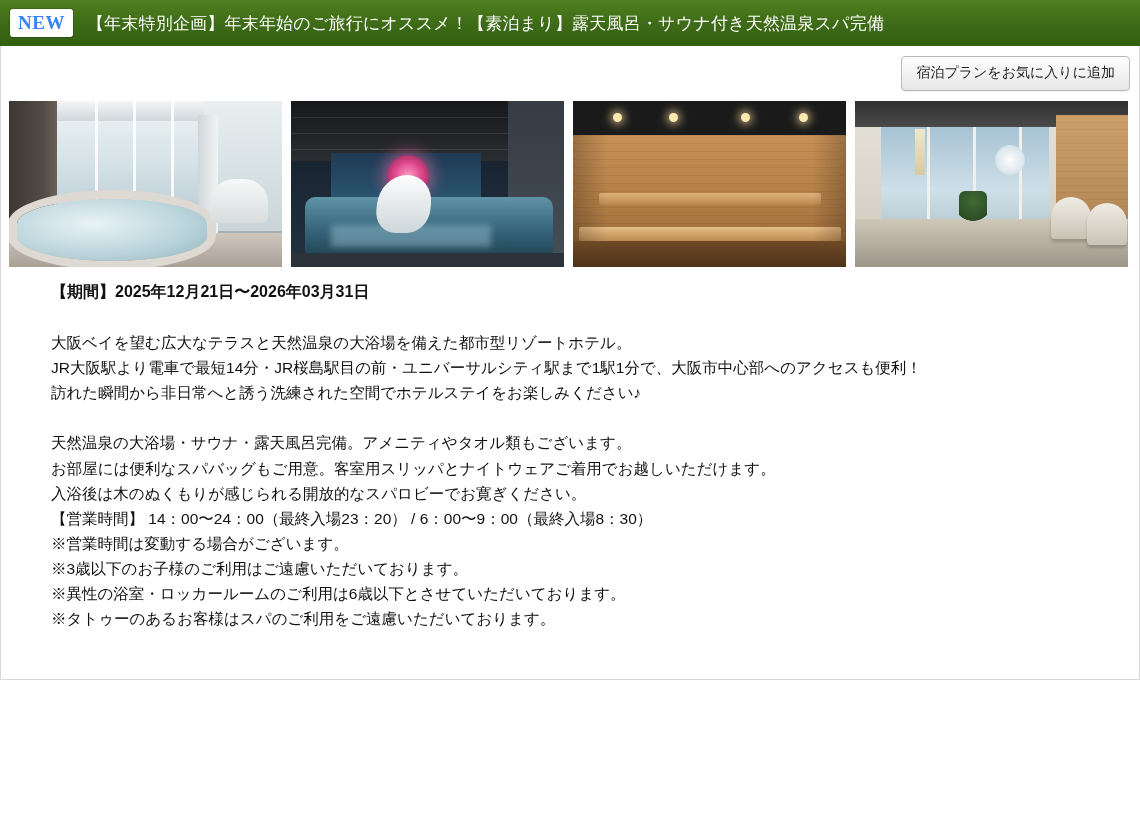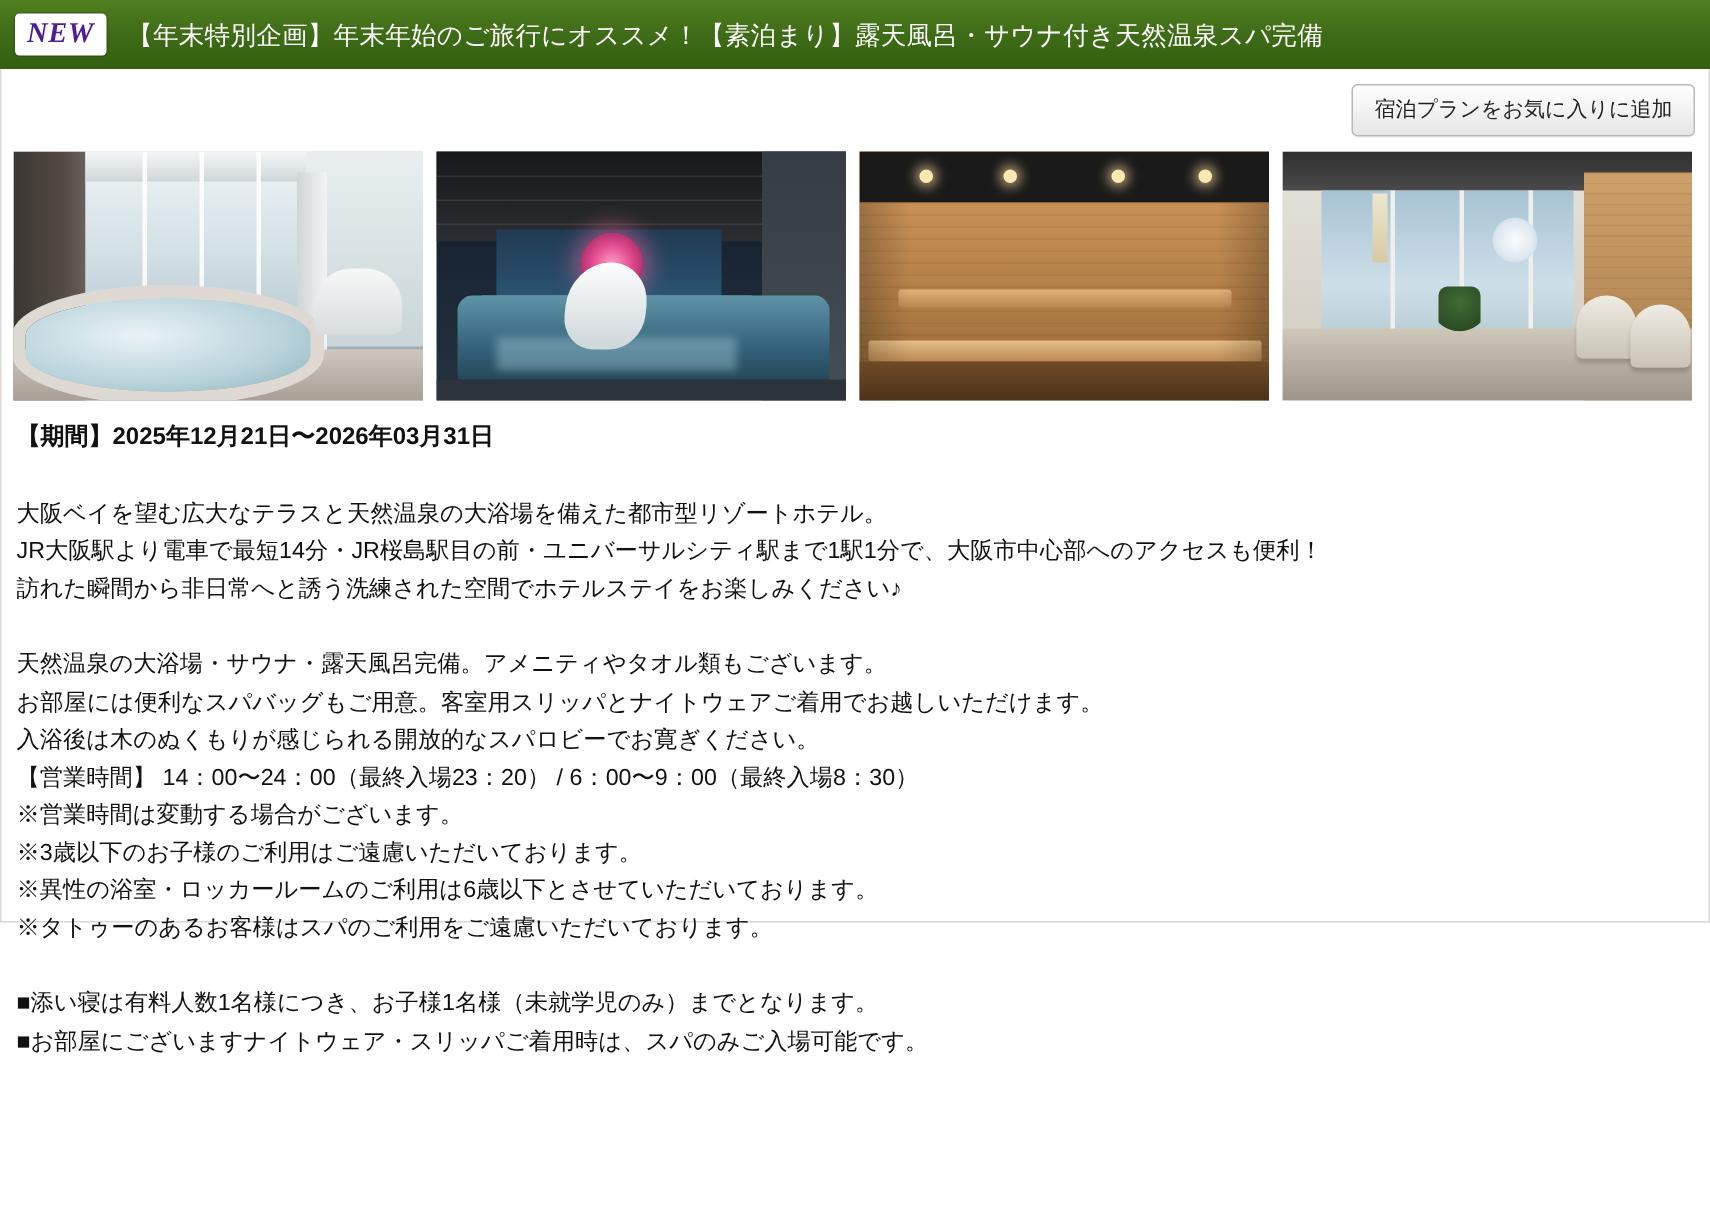--- a/index.html
+++ b/index.html
@@ -21,46 +21,45 @@
   .header-bar {
     height: 46px;
     background: linear-gradient(to bottom, #4f7f1f 0%, #3f6c17 48%, #33600f 100%);
     display: flex;
     align-items: center;
     padding: 0 10px;
     gap: 14px;
   }
   .new-badge {
     background: #ffffff;
-    color: #4c1d95;
+    color: #3b82f6;
     font-weight: bold;
     font-size: 19px;
     line-height: 1;
     padding: 4px 8px 5px 8px;
     border-radius: 3px;
     letter-spacing: 0.5px;
     font-family: "Liberation Serif", serif;
     box-shadow: 0 0 0 1px rgba(0,0,0,0.15);
-    font-style: italic;
   }
   .header-title {
     color: #ffffff;
     font-size: 17px;
     font-weight: normal;
     white-space: nowrap;
     letter-spacing: 0.2px;
   }
 
   
   .content-frame {
     position: relative;
     margin: 0;
     border: 1px solid #d8d8d8;
     border-top: none;
-    height: 569px;
+    height: 634px;
     padding: 0 8px;
     background: #fff;
   }
 
   
   .fav-row {
     display: flex;
     justify-content: flex-end;
     padding-top: 10px;
     padding-right: 1px;
@@ -267,20 +266,21 @@
     opacity: 0.9;
   }
 
   
   .desc {
     margin-top: 12px;
     font-size: 15.5px;
     line-height: 1.62;
     color: #111111;
     padding-left: 2px;
+    margin-left: 40px;
   }
   .desc p { margin: 0; }
   .desc .bold {
     font-weight: bold;
     font-size: 16px;
   }
   .desc .blank { height: 1.62em; }
   .desc .lines { white-space: pre-wrap; }
 </style>
 </head>
@@ -370,18 +370,16 @@
       <div class="blank"></div>
       <p class="lines">天然温泉の大浴場・サウナ・露天風呂完備。アメニティやタオル類もございます。
 お部屋には便利なスパバッグもご用意。客室用スリッパとナイトウェアご着用でお越しいただけます。
 入浴後は木のぬくもりが感じられる開放的なスパロビーでお寛ぎください。
 【営業時間】 14：00〜24：00（最終入場23：20） / 6：00〜9：00（最終入場8：30）
 ※営業時間は変動する場合がございます。
 ※3歳以下のお子様のご利用はご遠慮いただいております。
 ※異性の浴室・ロッカールームのご利用は6歳以下とさせていただいております。
 ※タトゥーのあるお客様はスパのご利用をご遠慮いただいております。</p>
       <div class="blank"></div>
-      <p class="lines">■添い寝は有料人数1名様につき、お子様1名様（未就学児のみ）までとなります。
-■お部屋にございますナイトウェア・スリッパご着用時は、スパのみご入場可能です。</p>
     </div>
 
   </div>
 </div>
 
 </body></html>

